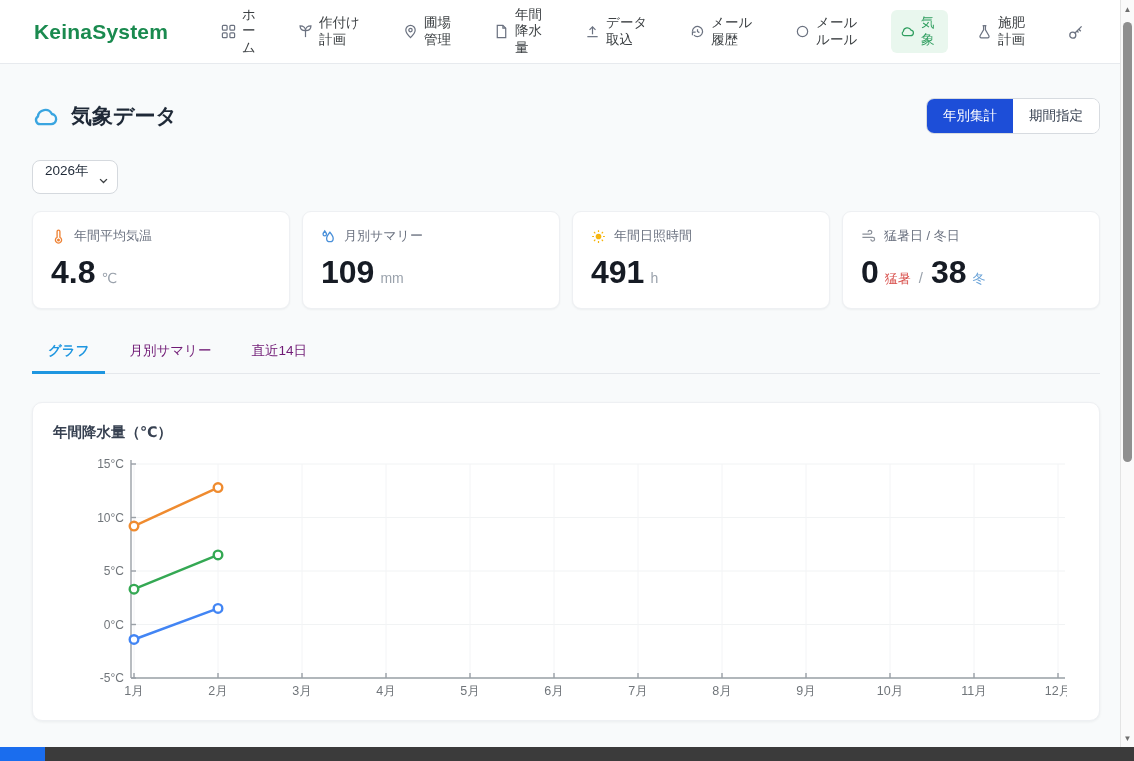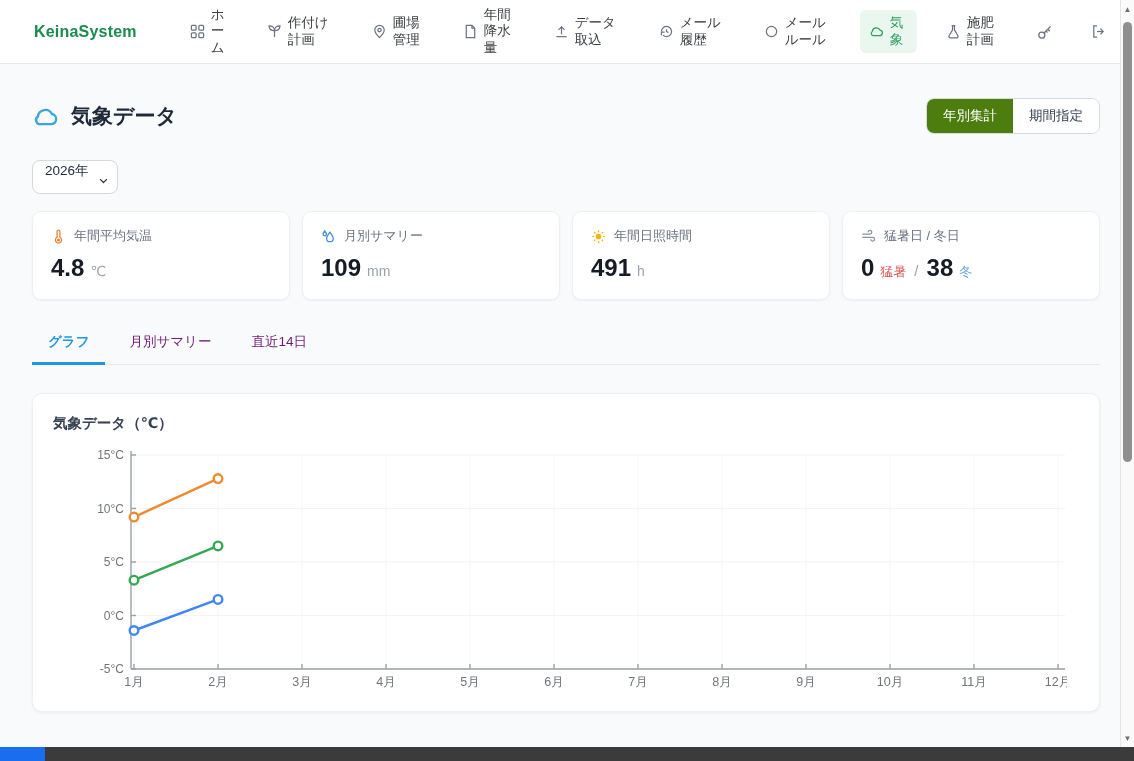--- a/index.html
+++ b/index.html
@@ -2,56 +2,56 @@
 <html lang="ja"><head>
 <meta charset="utf-8">
 <style>
   * { margin:0; padding:0; box-sizing:border-box; }
   html,body { width:1134px; height:761px; overflow:hidden;
     font-family:"Liberation Sans","DejaVu Sans",sans-serif; background:#f8fafb; }
 
   
   .navbar { height:64px; background:#ffffff; border-bottom:1px solid #e7eaee;
     display:flex; align-items:center; padding:0 20px 0 34px; }
-  .logo { font-size:16px; font-weight:700; color:#1a8a4f; letter-spacing:.2px; }
+  .logo { font-size:21px; font-weight:700; color:#1a8a4f; letter-spacing:.2px; }
   .nav-items { display:flex; align-items:center; gap:20px; margin-left:44px; list-style:none; }
   .nav-item { display:flex; align-items:center; gap:6px; padding:5px 9px; border-radius:6px;
     color:#3c4043; font-size:13.5px; line-height:1.2; cursor:pointer; }
   .nav-item .nicon { color:#6b7280; display:flex; }
   .nav-item.active { background:#e9f7ee; color:#2f9e5f; }
   .nav-item.active .nicon { color:#2f9e5f; }
   .nlabel { word-break:break-all; }
   .w1 { width:18px; } .w2 { width:32px; } .w3 { width:46px; }
 
   
   .content { padding:0 34px 0 32px; }
 
   .page-head { margin-top:34px; display:flex; align-items:center; }
   .page-title-wrap { display:flex; align-items:center; gap:12px; }
   .page-title { font-size:21px; font-weight:700; color:#1f2937; }
   .toggle-group { margin-left:auto; display:flex; border:1px solid #d7dbe0;
     border-radius:8px; overflow:hidden; background:#fff; }
   .toggle-btn { font-size:13.5px; padding:8px 16px; background:#fff; color:#374151;
     border:none; cursor:pointer; font-family:inherit; }
-  .toggle-btn.active { background:#4d7c0f; color:#fff; }
+  .toggle-btn.active { background:#1d4ed8; color:#fff; }
 
   .year-row { margin-top:26px; }
   .select-wrap { position:relative; display:inline-block; }
   .year-select { appearance:none; -webkit-appearance:none; width:86px; height:34px;
     padding:0 26px 14px 12px; font-size:13.5px; color:#1f2937; background:#fff;
     border:1px solid #d5d9de; border-radius:8px; font-family:inherit; cursor:pointer; }
   .select-chevron { position:absolute; right:9px; top:12px; pointer-events:none; color:#3c4043; }
 
   
   .stats-row { margin-top:17px; display:flex; gap:12px; }
   .stat-card { flex:1; background:#fff; border:1px solid #eef0f3; border-radius:9px;
     box-shadow:0 1px 2px rgba(20,30,40,.05); padding:15px 18px 17px; }
   .stat-label-row { display:flex; align-items:center; gap:8px; color:#6b7280; font-size:13px; }
   .stat-value-row { margin-top:9px; display:flex; align-items:baseline; gap:6px; }
-  .stat-value { font-size:24px; font-weight:700; color:#161b24; }
+  .stat-value { font-size:32px; font-weight:700; color:#161b24; }
   .stat-unit { font-size:14px; color:#9aa2ac; }
   .suffix-hot { font-size:13px; color:#d9534f; }
   .suffix-cold { font-size:13px; color:#6aa3d8; }
   .stat-sep { font-size:15px; color:#9aa2ac; margin:0 2px; }
 
   
   .tabs { margin-top:24px; display:flex; gap:8px; border-bottom:1px solid #e5e8ec; }
   .tab { padding:9px 16px 11px; font-size:13.5px; color:#701a75; cursor:pointer;
     border-bottom:3px solid transparent; margin-bottom:-1px; }
   .tab.active { color:#1e96e0; border-bottom-color:#1e96e0; font-weight:700; }
@@ -291,21 +291,21 @@
 
   </div>
 
   <div class="tabs">
     <div class="tab active">グラフ</div>
     <div class="tab">月別サマリー</div>
     <div class="tab">直近14日</div>
   </div>
 
   <section class="chart-card">
-    <div class="chart-title">気象データ（℃）</div>
+    <div class="chart-title">年間降水量（℃）</div>
     <div class="chart-box">
       <svg id="temp-chart" width="1014" height="248" viewBox="0 0 1014 248">
           <line x1="78" y1="10" x2="1012" y2="10" stroke="#f1f3f4" stroke-width="1"></line>
           <line x1="78" y1="63.5" x2="1012" y2="63.5" stroke="#f1f3f4" stroke-width="1"></line>
           <line x1="78" y1="117" x2="1012" y2="117" stroke="#f1f3f4" stroke-width="1"></line>
           <line x1="78" y1="170.5" x2="1012" y2="170.5" stroke="#f1f3f4" stroke-width="1"></line>
           <line x1="78" y1="224" x2="1012" y2="224" stroke="#f1f3f4" stroke-width="1"></line>
           <line x1="81" y1="10" x2="81" y2="224" stroke="#f3f4f6" stroke-width="1"></line>
           <line x1="165" y1="10" x2="165" y2="224" stroke="#f3f4f6" stroke-width="1"></line>
           <line x1="249" y1="10" x2="249" y2="224" stroke="#f3f4f6" stroke-width="1"></line>

